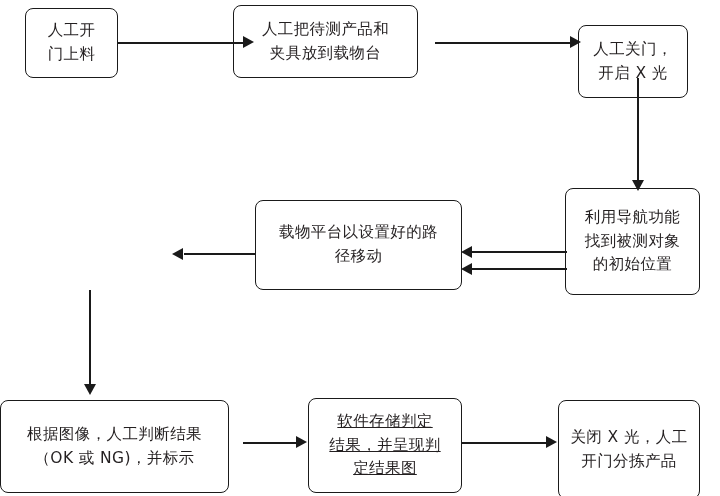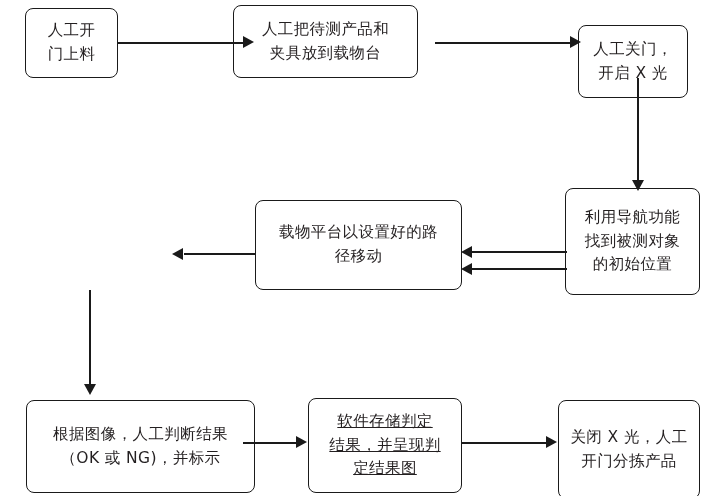--- a/index.html
+++ b/index.html
@@ -41,21 +41,21 @@
 
   
   #n-open-door        { left: 25px;  top: 8px;   width: 93px;  height: 70px;  }
   #n-load-product     { left: 233px; top: 5px;   width: 185px; height: 73px;  }
   #n-close-xray-on    { left: 578px; top: 5px;   width: 110px; height: 73px; margin-top: 20px;  }
 
   #n-xray-image       { left: 15px;  top: 203px; width: 158px; height: 87px;  }
   #n-stage-move       { left: 255px; top: 200px; width: 207px; height: 90px;  }
   #n-navigate-locate  { left: 565px; top: 188px; width: 135px; height: 107px; }
 
-  #n-judge-result     { left: 26px;  top: 400px; width: 229px; height: 93px;  }
+  #n-judge-result     { left: 0;  top: 400px; width: 229px; height: 93px;  }
   #n-store-result     { left: 308px; top: 398px; width: 154px; height: 95px; text-decoration: underline;  }
   #n-close-xray-sort  { left: 558px; top: 400px; width: 142px; height: 99px;  }
 
   
   .edge {
     position: absolute;
     background: #1a1a1a;
   }
   .edge.h { height: 1.7px; }
   .edge.v { width: 1.7px; }

